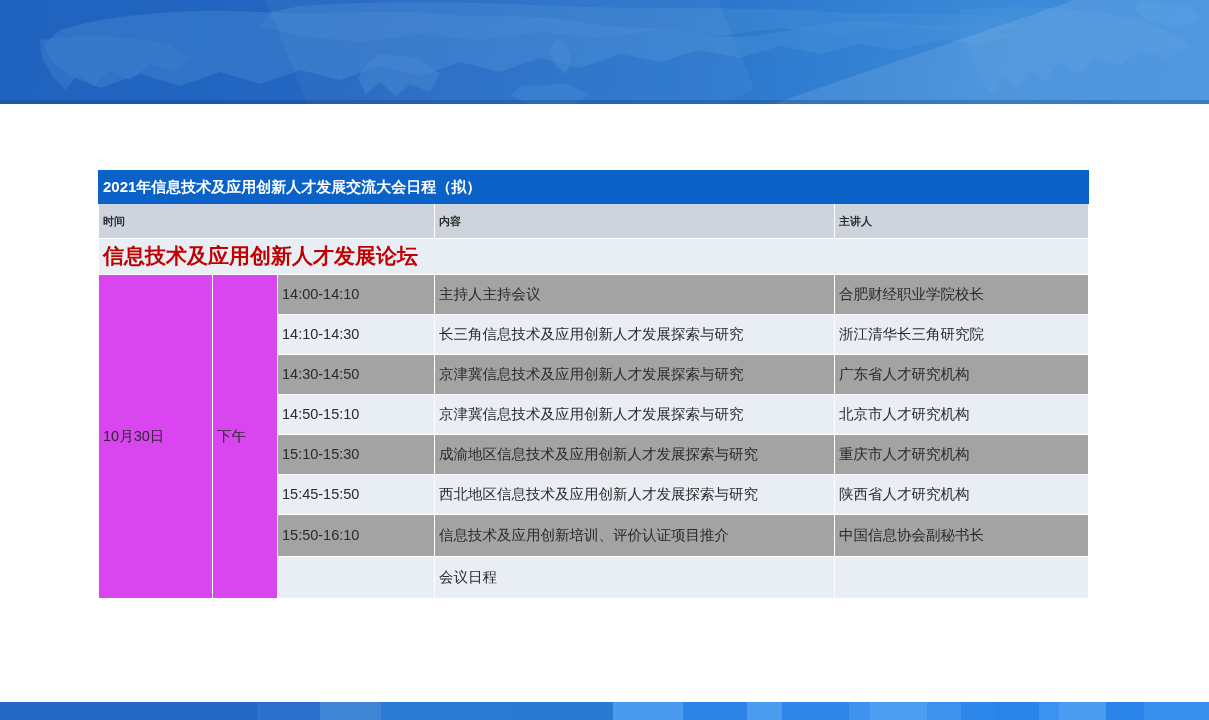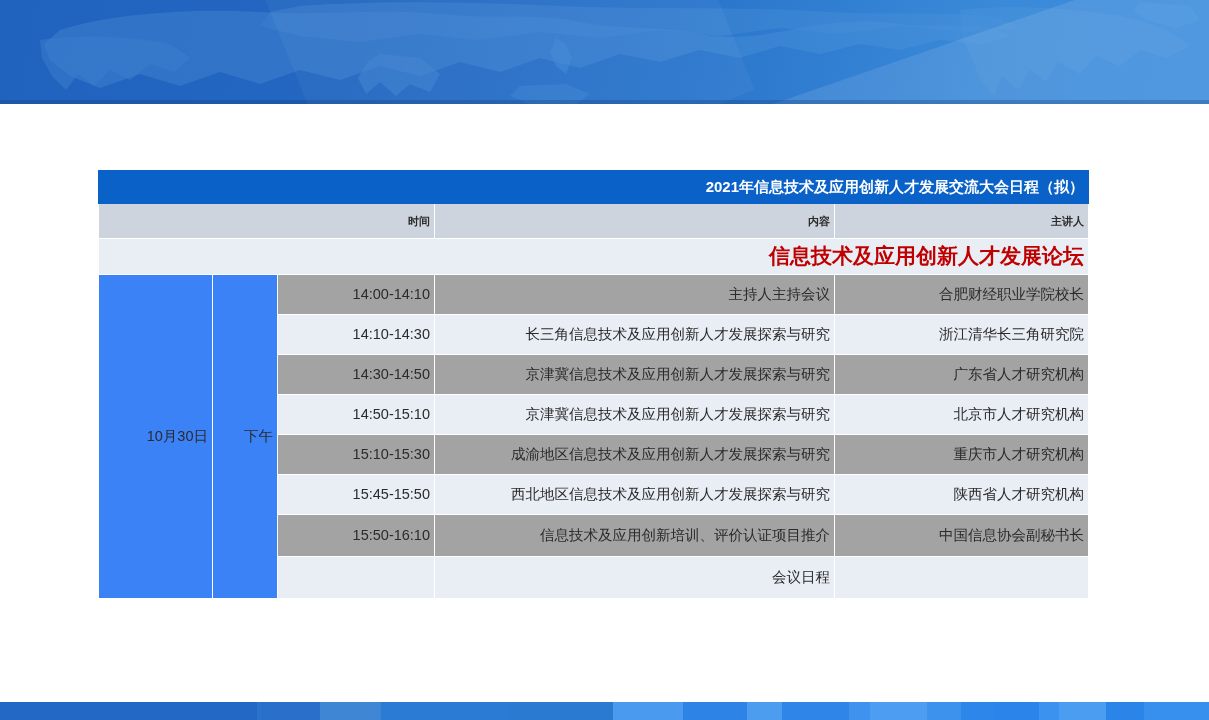--- a/index.html
+++ b/index.html
@@ -89,21 +89,21 @@
     width: 990px;
   }
   table.sched {
     border-collapse: collapse;
     width: 990px;
     table-layout: fixed;
   }
   table.sched td {
     border: 1px solid #ffffff;
     padding: 0 4px;
-    text-align: right;
+    text-align: left;
     vertical-align: middle;
     color: #2b2b2b;
     font-size: 14.5px;
     line-height: 1.35;
   }
   .c-date  { width: 114px; }
   .c-ampm  { width: 65px;  }
   .c-time  { width: 157px; }
   .c-topic { width: 400px; }
   .c-spk   { width: 254px; }
@@ -123,21 +123,21 @@
     height: 34px;
   }
   tr.section-row td {
     background: #e9edf4;
     color: #c00000;
     font-weight: bold;
     font-size: 21px;
     height: 35px;
   }
   td.datecell, td.ampmcell {
-    background: #3b82f6;
+    background: #d946ef;
     font-size: 15px;
   }
   tr.body-row td.shade-a { background: #a3a3a3; }
   tr.body-row td.shade-b { background: #e9edf4; margin-left: 8px; }
   tr.body-row td { height: 39px; }
   tr.body-row.last-row td { height: 41px; }
   td.top-align { vertical-align: top; padding-top: 6px; margin-left: 20px; }
 </style>
 </head>
 <body>

